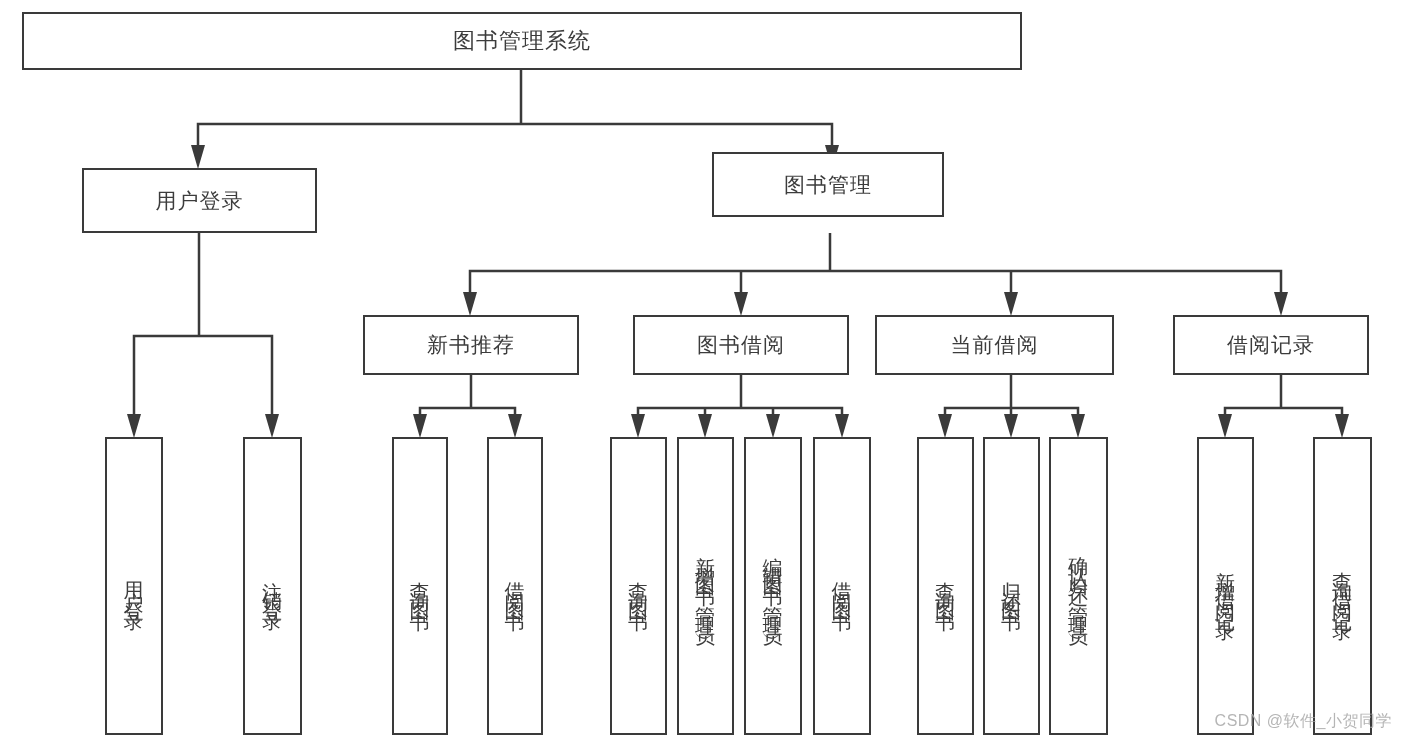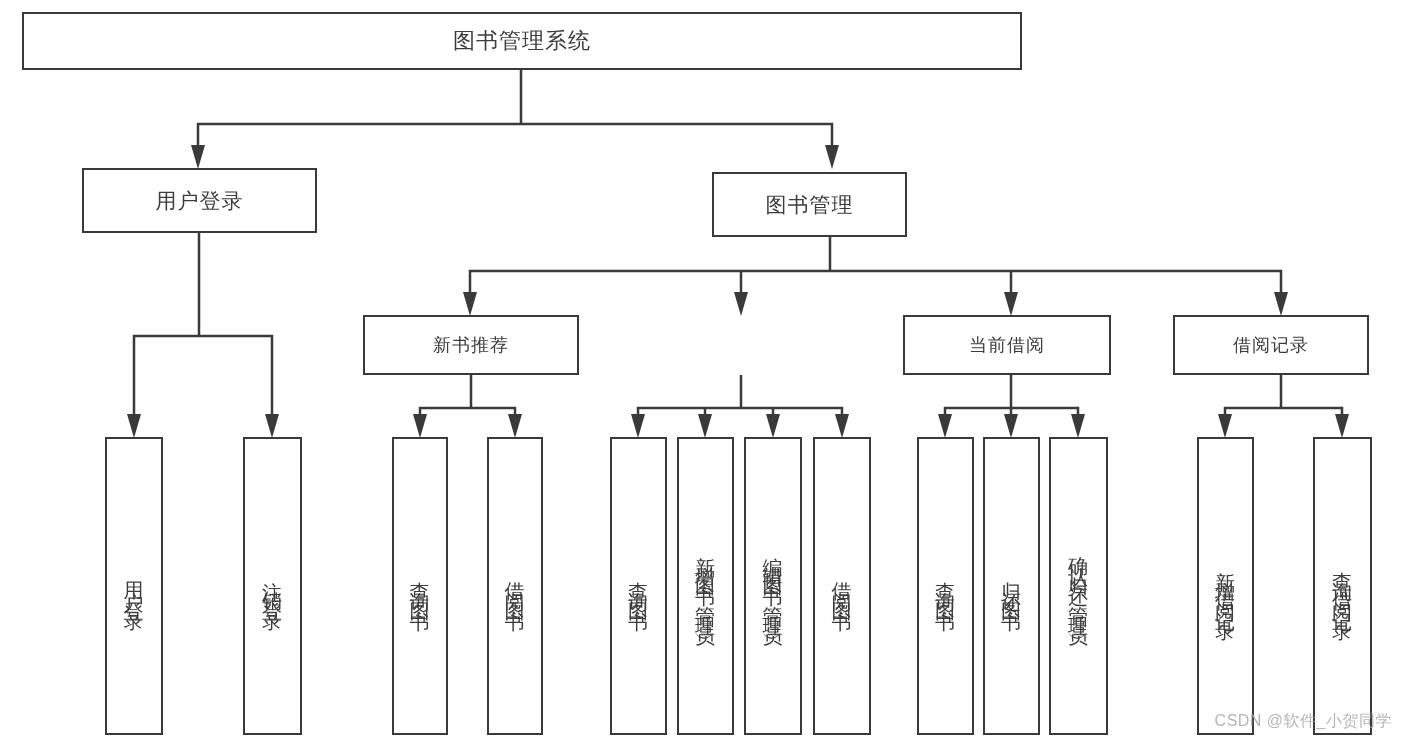--- a/index.html
+++ b/index.html
@@ -25,21 +25,21 @@
     display: flex;
     align-items: center;
     justify-content: center;
     color: #3c3c3c;
     letter-spacing: 1px;
     z-index: 2;
     text-align: center;
   }
   .node.root  { font-size: 22px; }
   .node.lvl2  { font-size: 21px; }
-  .node.lvl3  { font-size: 18px; }
+  .node.lvl3  { font-size: 21px; }
   .vnode {
     position: absolute;
     top: 437px;
     height: 298px;
     background: #ffffff;
     border: 2.5px solid #3a3a3a;
     box-sizing: border-box;
     display: flex;
     align-items: center;
     justify-content: center;
@@ -103,28 +103,31 @@
     </g>
   </svg>
 
   <div class="node root" style="left:22px; top:12px; width:1000px; height:58px">
     <span>图书管理系统</span>
   </div>
 
   <div class="node lvl2" style="left:82px; top:168px; width:235px; height:65px">
     <span>用户登录</span>
   </div>
-  <div class="node lvl2" style="left:712px; top:172px; width:195px; height:65px">
+  <div class="node lvl2" style="left:712px; top:152px; width:232px; height:65px">
     <span>图书管理</span>
   </div>
 
   <div class="node lvl3" style="left:363px; top:315px; width:216px; height:60px">
     <span>新书推荐</span>
   </div>
-  <div class="node lvl3" style="left:903px; top:315px; width:208px; height:60px">
+  <div class="node lvl3" style="left:633px; top:315px; width:216px; height:60px">
+    <span>图书借阅</span>
+  </div>
+  <div class="node lvl3" style="left:875px; top:315px; width:239px; height:60px">
     <span>当前借阅</span>
   </div>
   <div class="node lvl3" style="left:1173px; top:315px; width:196px; height:60px">
     <span>借阅记录</span>
   </div>
 
   <div class="vnode" style="left:105px; width:58px">
     <span>用户登录</span>
   </div>
   <div class="vnode" style="left:243px; width:59px">

